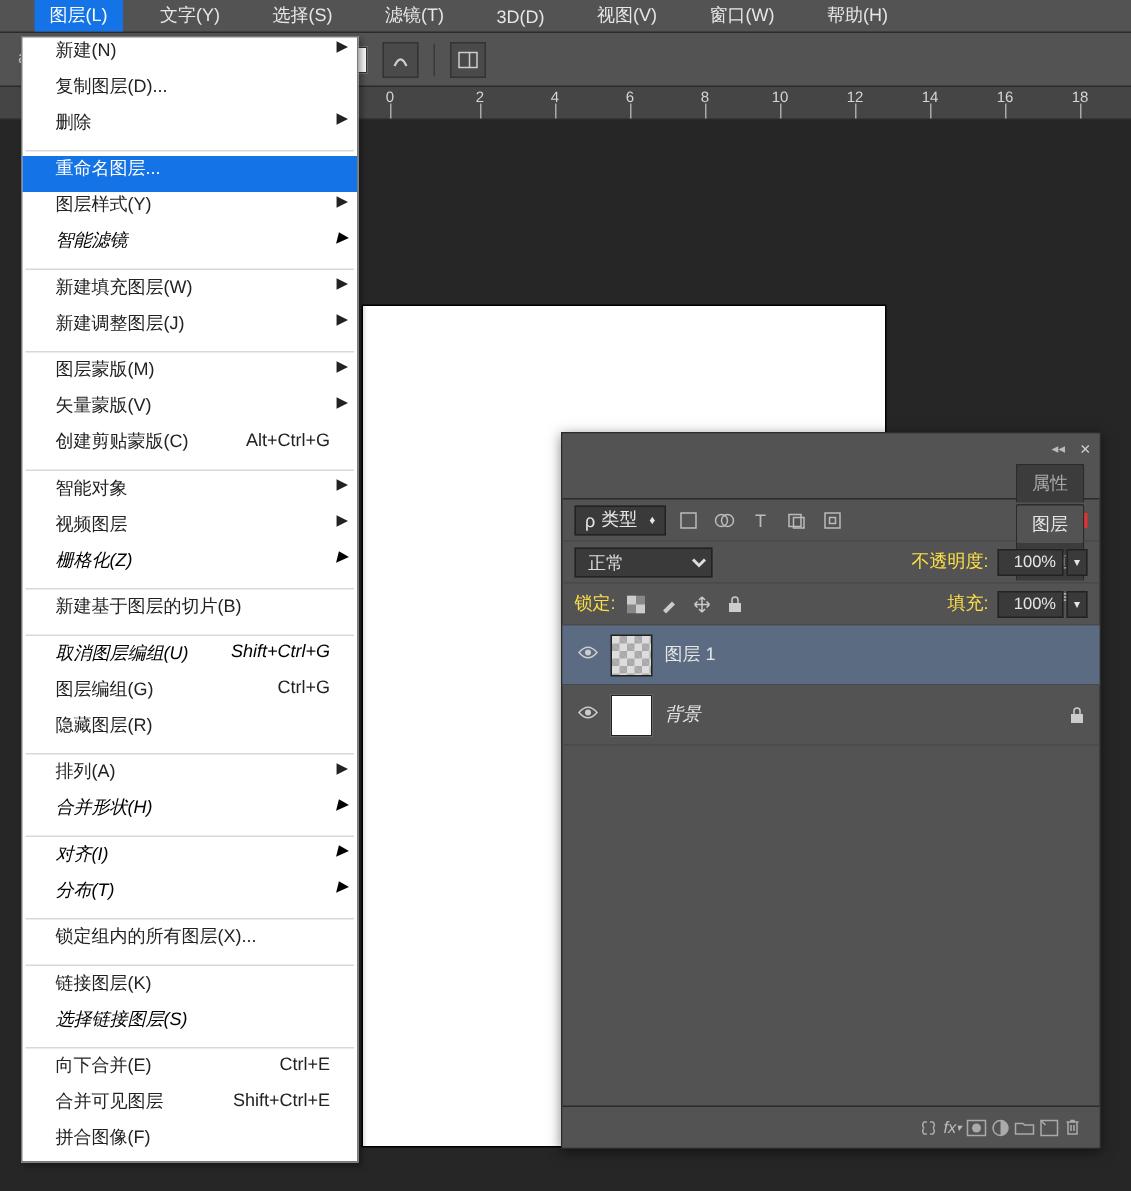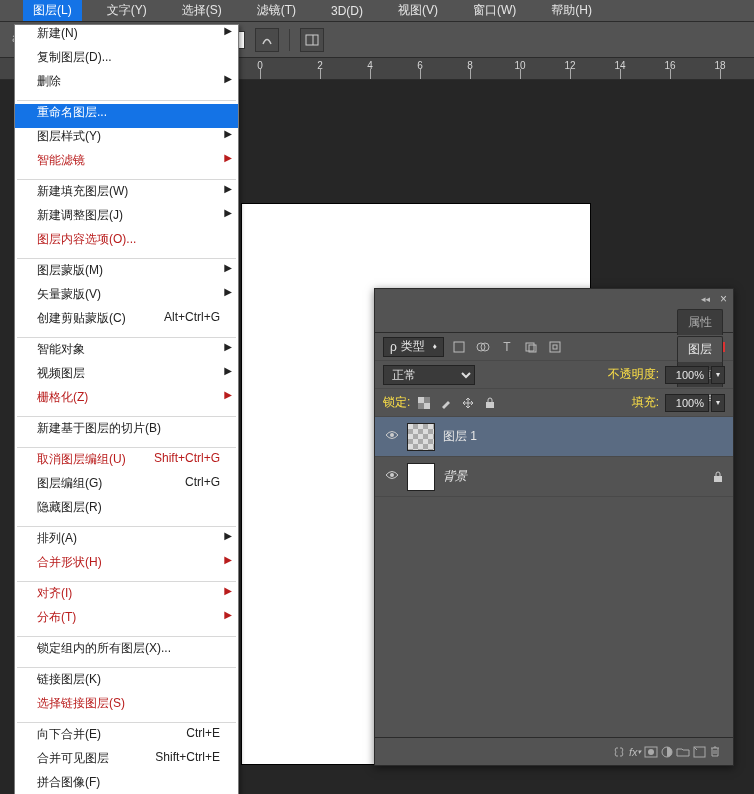--- a/index.html
+++ b/index.html
@@ -23,21 +23,21 @@
   .ruler .ticklabel { position:absolute; top:2px; transform:translateX(-50%); }
   
   
   .canvaswrap { position:absolute; left:0; right:0; top:80px; bottom:0; background:#262626; }
   .doc { position:absolute; left:242px; top:124px; width:348px; height:560px; background:#fff; box-shadow:0 0 0 1px #000; }
   
   
   .dropdown { position:absolute; left:14px; top:24px; width:225px; background:#fff; border:1px solid #7a7a7a; box-shadow:2px 2px 4px rgba(0,0,0,.35); color:#222; }
   .dropdown .row { height:24px; display:flex; align-items:flex-start; padding:0 18px 0 22px; position:relative; font-size:12px; }
   .dropdown .row.sep { height:0; border-top:1px solid #d8d8d8; margin:3px 2px; }
-  .dropdown .row.disabled { color:#b91c1c; }
+  .dropdown .row.disabled { color:#000000;font-style:italic; }
   .dropdown .row.hi { background:#1473e6; color:#fff; }
   .dropdown .row .sc { margin-left:auto; font-size:12px; }
   .dropdown .row .arrow { position:absolute; right:6px; font-size:10px; }
   
   
   .panel { position:absolute; left:374px; top:288px; width:360px; height:478px; background:#535353; border:1px solid #2b2b2b; box-shadow:0 2px 8px rgba(0,0,0,.5); }
   .panel .ptitle { height:20px; display:flex; align-items:center; justify-content:flex-end; gap:10px; padding:0 6px; background:#535353; }
   .panel .ptitle .tri { font-size:9px; color:#bbb; }
   .panel .tabs { height:24px; display:flex; align-items:flex-end; gap:0; padding:0 8px; background:#535353; border-bottom:1px solid #2b2b2b;flex-direction:column; }
   .panel .tab { padding:4px 10px; background:#3c3c3c; color:#aaa; font-size:12px; border:1px solid #2b2b2b; border-bottom:none; margin-right:2px; border-radius:2px 2px 0 0; }
@@ -176,23 +176,20 @@
     </div>
     <div class="row sep"></div>
     <div class="row">
       <span>新建填充图层(W)</span>
       <span class="arrow">▶</span>
     </div>
     <div class="row">
       <span>新建调整图层(J)</span>
       <span class="arrow">▶</span>
     </div>
-    <div class="row disabled">
-      <span>图层内容选项(O)...</span>
-    </div>
     <div class="row sep"></div>
     <div class="row">
       <span>图层蒙版(M)</span>
       <span class="arrow">▶</span>
     </div>
     <div class="row">
       <span>矢量蒙版(V)</span>
       <span class="arrow">▶</span>
     </div>
     <div class="row">

